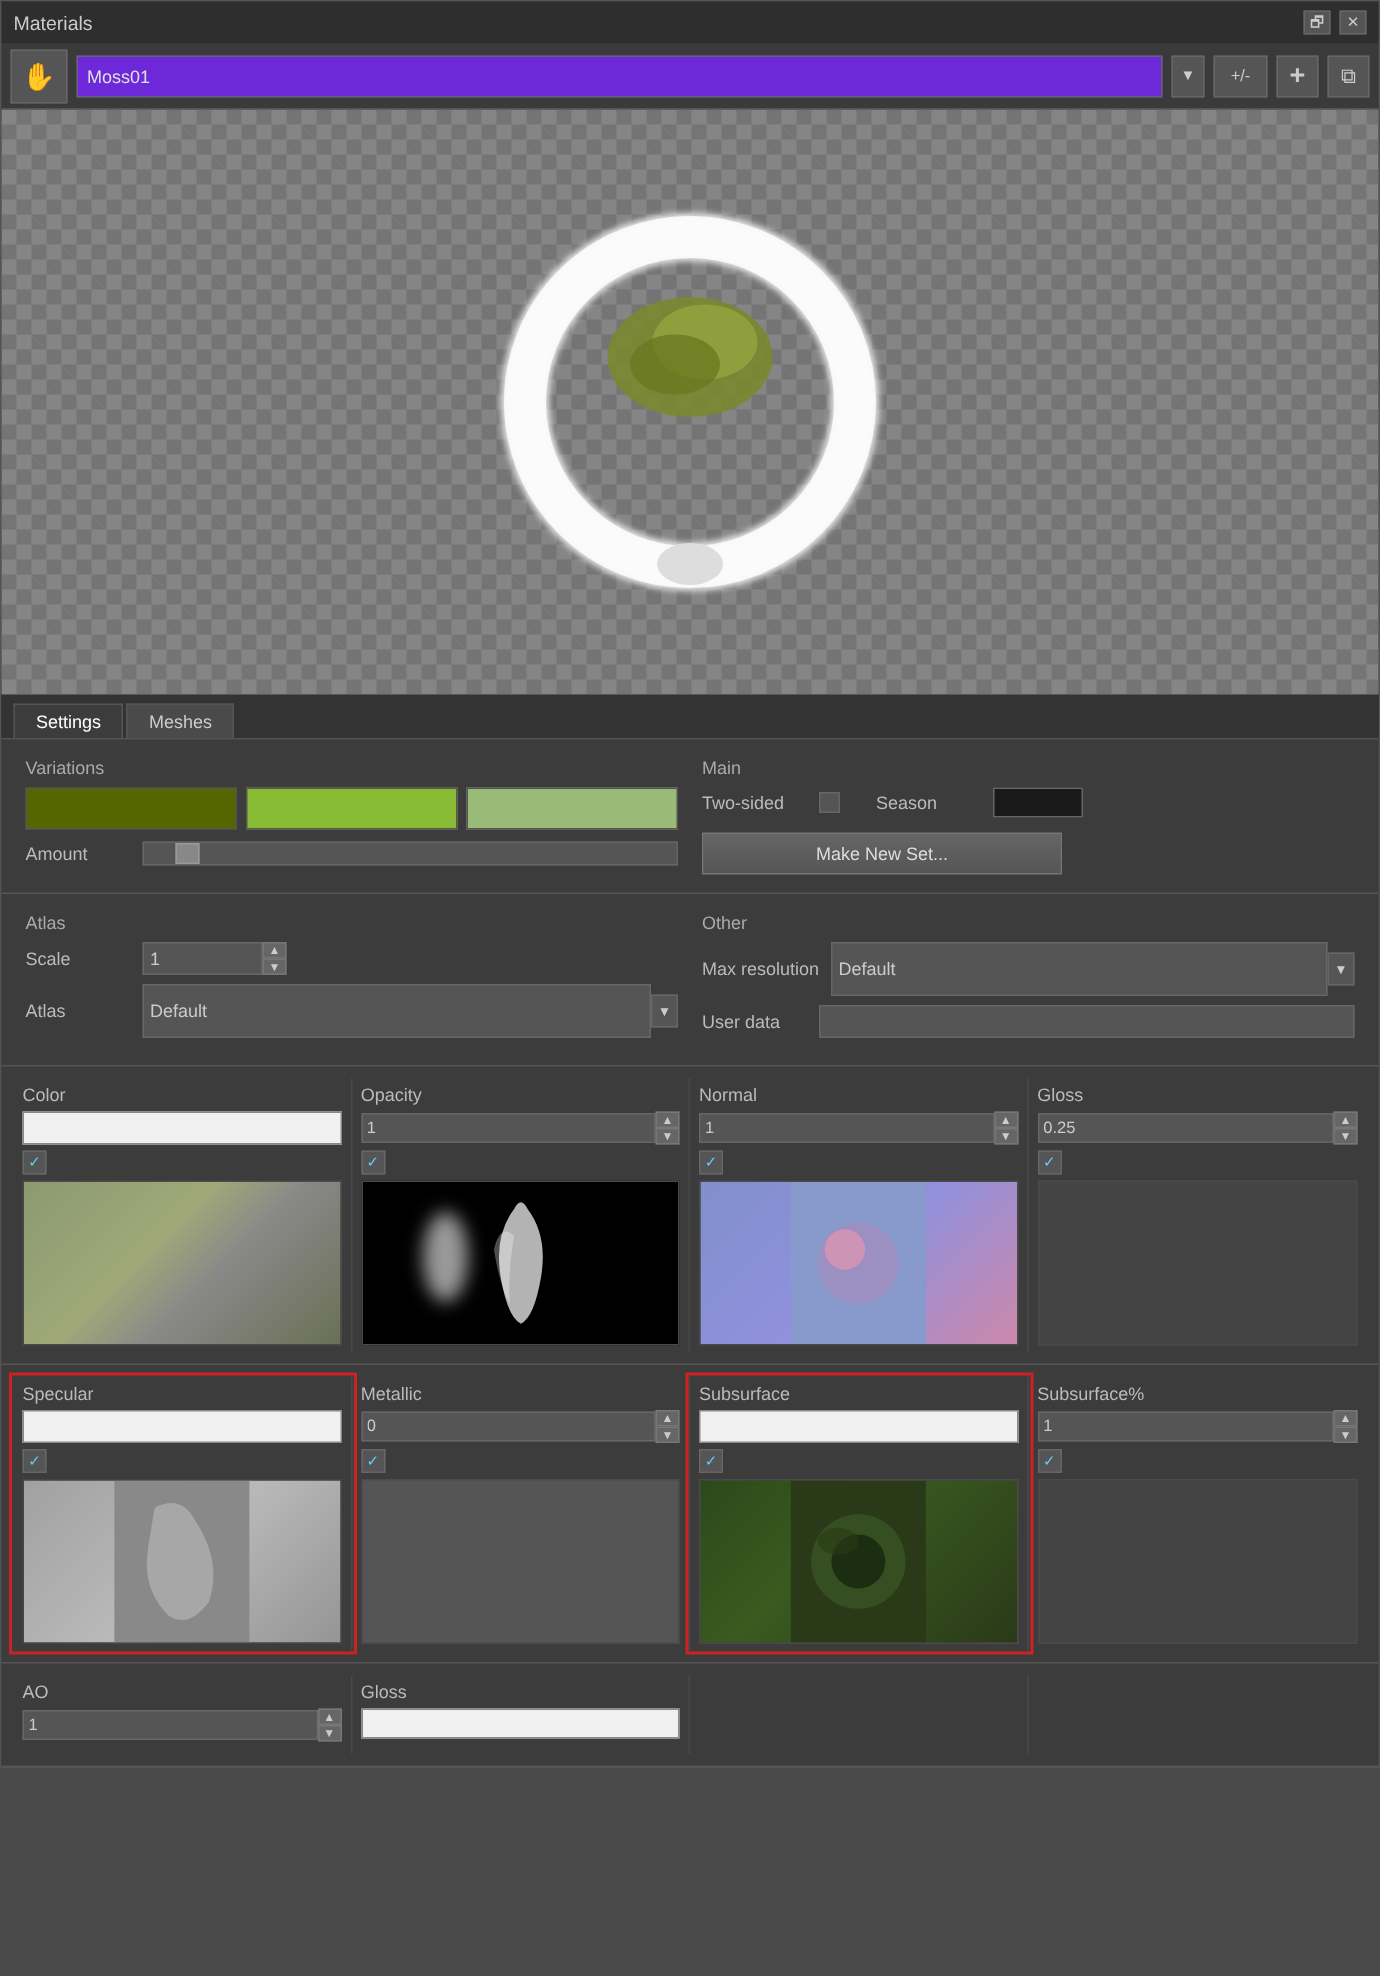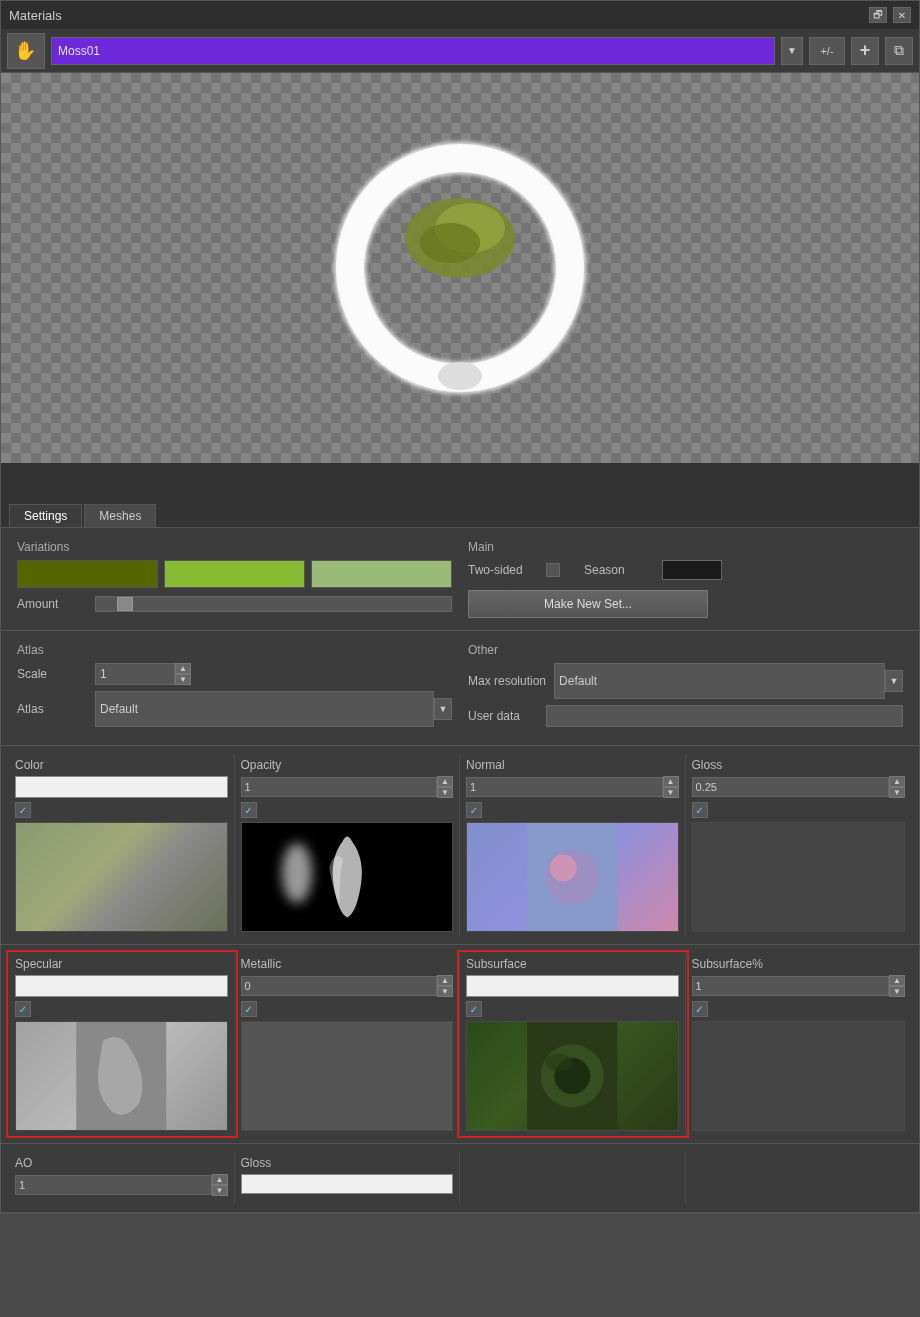--- a/index.html
+++ b/index.html
@@ -157,21 +157,20 @@
       gap: 2px;
     }
     .tab {
       padding: 4px 14px;
       background: #4a4a4a;
       border: 1px solid #555;
       border-bottom: none;
       color: #ccc;
       cursor: pointer;
       font-size: 12px;
-      margin-top: 35px;
     }
     .tab.active {
       background: #3c3c3c;
       color: #fff;
     }
 
     
     .settings-grid {
       display: grid;
       grid-template-columns: 1fr 1fr;

